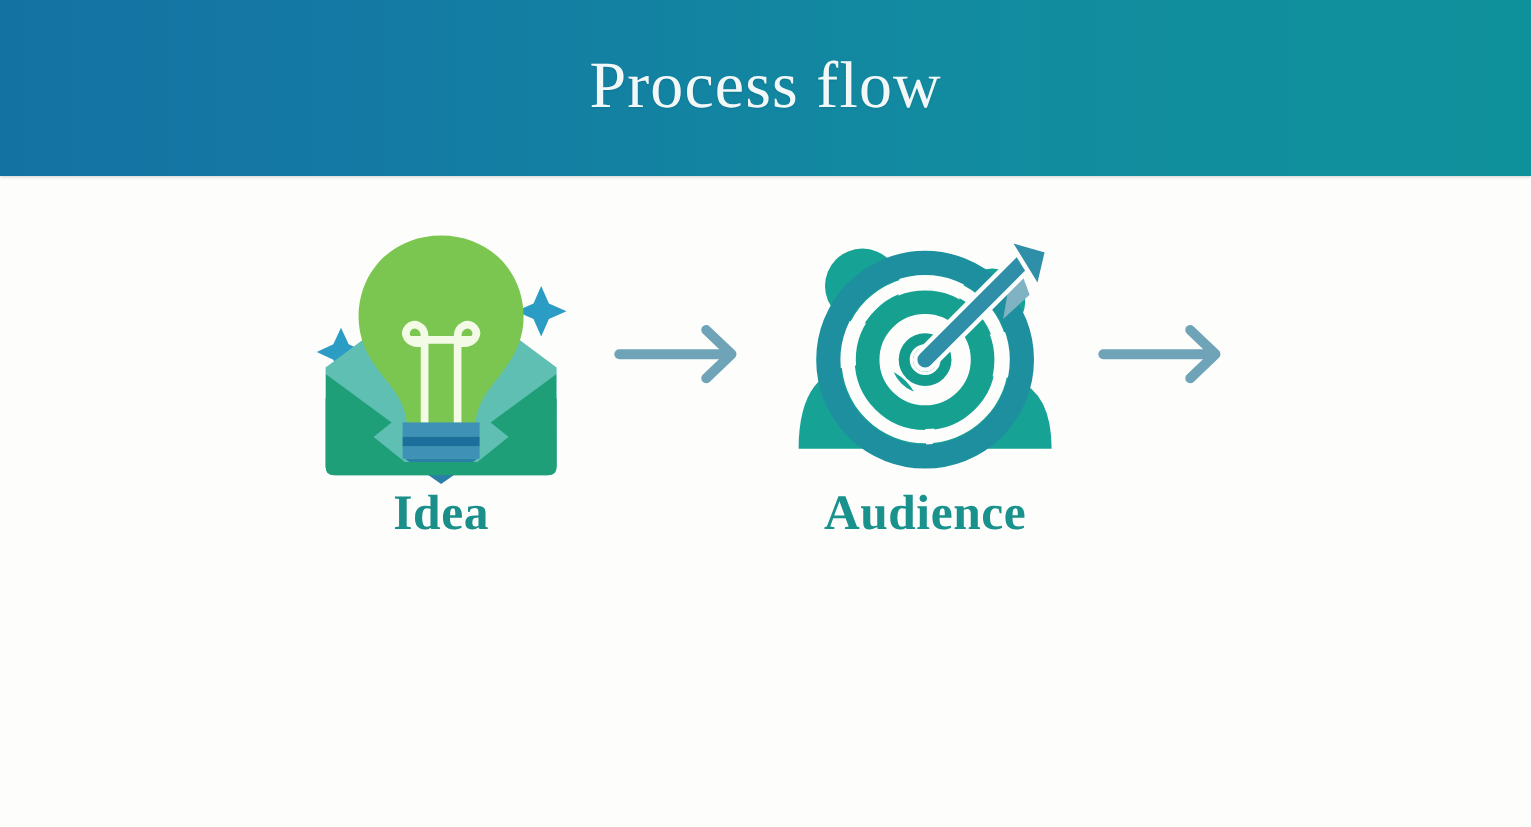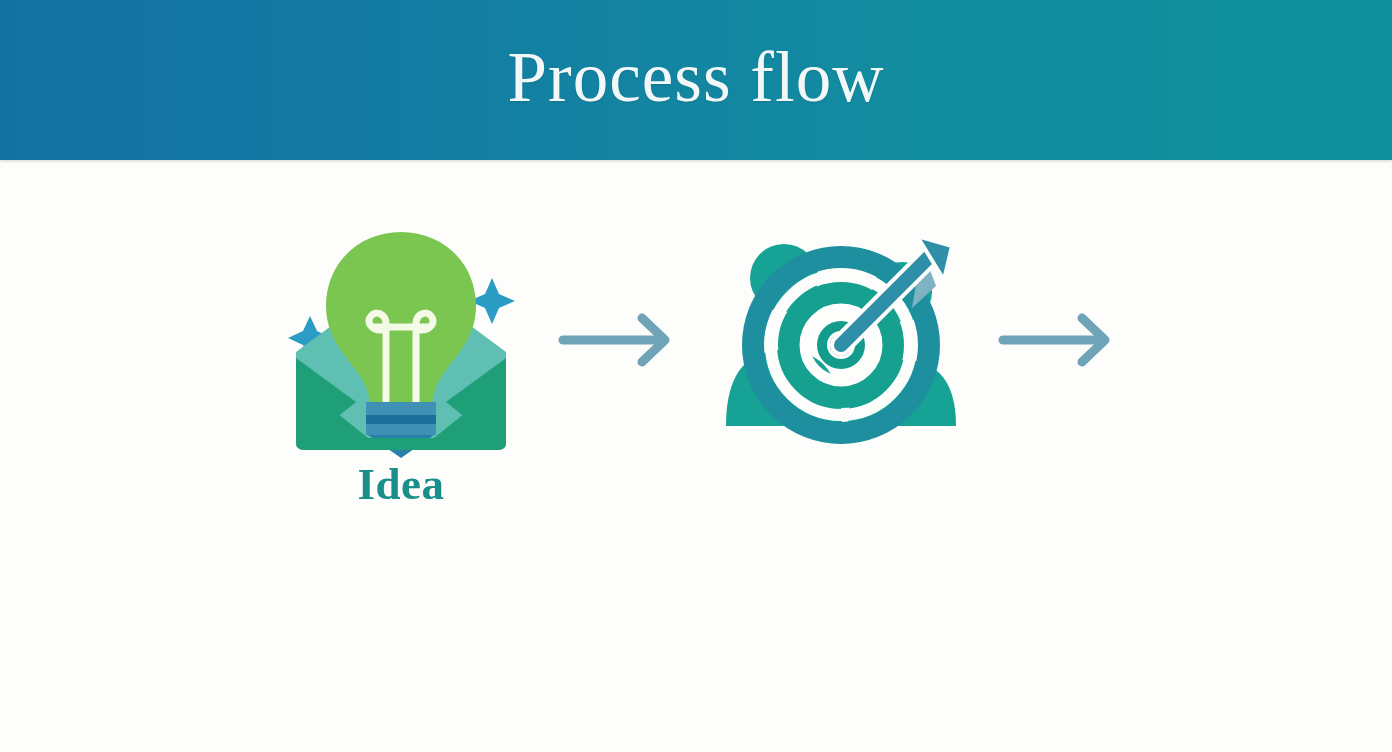--- a/index.html
+++ b/index.html
@@ -30,34 +30,34 @@
     height: 160px;
     background: linear-gradient(90deg, #1472a3 0%, #1479a4 22%, #128ba0 62%, #0f919b 100%);
     display: flex;
     align-items: center;
     justify-content: center;
     box-shadow: 0 1px 3px rgba(0,0,0,0.18);
   }
   .header-title {
     color: #f2f8f8;
     font-family: "Liberation Serif", serif;
-    font-size: 71px;
+    font-size: 60px;
     font-weight: 400;
     letter-spacing: 1px;
     line-height: 1;
     margin: 0;
     padding-bottom: 6px;
     text-shadow: 0 1px 2px rgba(0,0,0,0.10);
   }
 
   
   .flow-row {
     position: absolute;
     left: 0;
-    top: 230px;
+    top: 212px;
     width: 1392px;
     display: flex;
     align-items: flex-start;
     justify-content: center;
   }
 
   .step {
     width: 290px;
     display: flex;
     flex-direction: column;
@@ -180,20 +180,21 @@
           </g>
 
           <g>
             <path d="M206,18 L220,56 L196,78 Z" fill="#7fb3c4"></path>
             <path d="M125,115 L218,22" stroke="#fdfdfb" stroke-width="22" stroke-linecap="round" fill="none"></path>
             <path d="M125,115 L218,22" stroke="#2f8fa8" stroke-width="14" stroke-linecap="round" fill="none"></path>
             <path d="M201,6 L236,16 L228,50 Z" fill="#2f8fa8" stroke="#fdfdfb" stroke-width="4" stroke-linejoin="round"></path>
           </g>
         </svg>
       </div>
+      <div class="step-label label-audience">Audience</div>
     </div>
 
     <div class="connector">
       <svg width="125" height="60" viewBox="0 0 125 60">
         <g fill="none" stroke="#6fa3b8" stroke-width="9" stroke-linecap="round" stroke-linejoin="round">
           <path d="M4,30 L105,30"></path>
           <path d="M83,8 L106,30 L83,52"></path>
         </g>
       </svg>
     </div>

